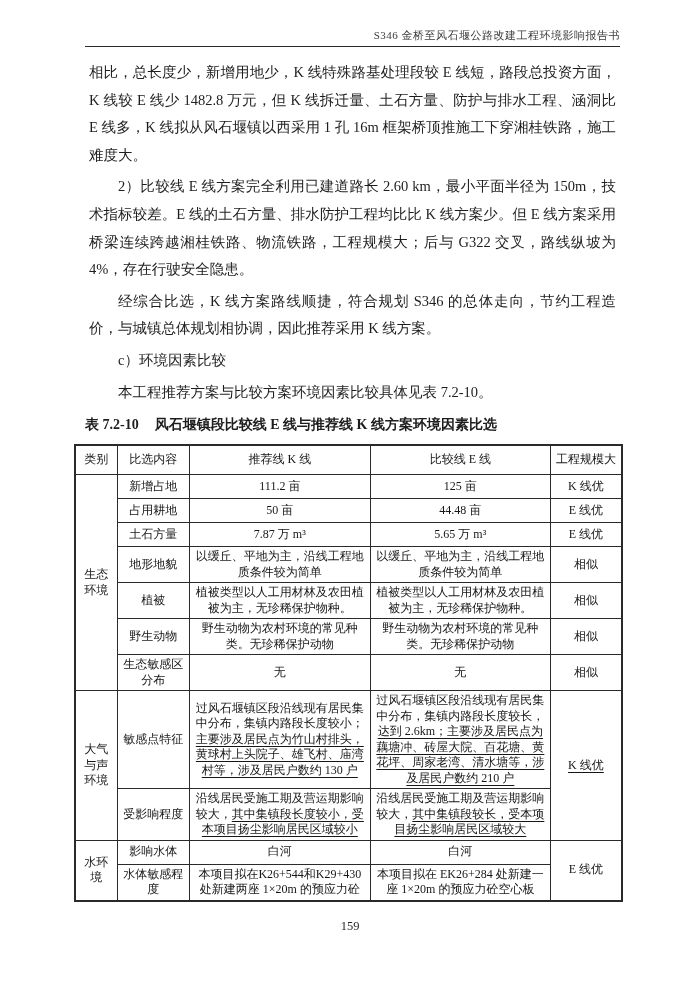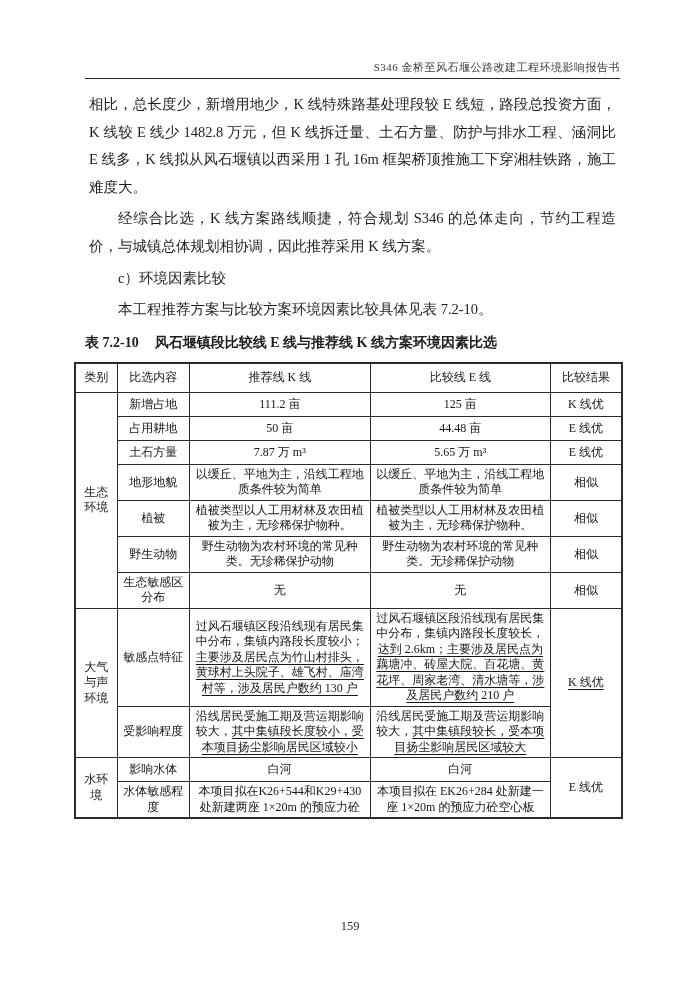--- a/index.html
+++ b/index.html
@@ -1,19 +1,19 @@
 <!DOCTYPE html>
 <html lang="zh"><head>
 <meta charset="utf-8">
 <style>
   html,body{margin:0;padding:0;background:#ffffff;}
   .page{
     width:700px;height:990px;box-sizing:border-box;position:relative;
     margin:0 auto;background:#ffffff;
-    padding:60px 80px 0 85px;
+    padding:28px 80px 0 85px;
     font-family:"Liberation Serif","DejaVu Serif",serif;
     color:#1d1d1d;
   }
   .header{
     text-align:right;font-size:11px;color:#3a3a3a;
     padding-bottom:4px;border-bottom:1.5px solid #2a2a2a;
     letter-spacing:0.5px;line-height:14px;
   }
   .content{margin-top:12px;}
   p.body-par{
@@ -50,20 +50,21 @@
 <body>
 
 <div class="page">
 
   <div class="header">
     <span>S346 金桥至风石堰公路改建工程环境影响报告书</span>
   </div>
 
   <div class="content">
     <p class="body-par">相比，总长度少，新增用地少，K 线特殊路基处理段较 E 线短，路段总投资方面，K 线较 E 线少 1482.8 万元，但 K 线拆迁量、土石方量、防护与排水工程、涵洞比 E 线多，K 线拟从风石堰镇以西采用 1 孔 16m 框架桥顶推施工下穿湘桂铁路，施工难度大。</p>
+    <p class="body-par indent">2）比较线 E 线方案完全利用已建道路长 2.60 km，最小平面半径为 150m，技术指标较差。E 线的土石方量、排水防护工程均比比 K 线方案少。但 E 线方案采用桥梁连续跨越湘桂铁路、物流铁路，工程规模大；后与 G322 交叉，路线纵坡为 4%，存在行驶安全隐患。</p>
     <p class="body-par indent">经综合比选，K 线方案路线顺捷，符合规划 S346 的总体走向，节约工程造价，与城镇总体规划相协调，因此推荐采用 K 线方案。</p>
     <p class="body-par indent">c）环境因素比较</p>
     <p class="body-par indent">本工程推荐方案与比较方案环境因素比较具体见表 7.2-10。</p>
 
     <div class="tbl-caption">
       <span class="caption-label">表 7.2-10</span><span>风石堰镇段比较线 E 线与推荐线 K 线方案环境因素比选</span>
     </div>
 
     <table class="cmp">
       <colgroup>
@@ -72,21 +73,21 @@
           <col style="width:33.1%">
           <col style="width:32.9%">
           <col style="width:13.1%">
       </colgroup>
       <tbody>
         <tr class="hdr">
           <td>类别</td>
           <td>比选内容</td>
           <td>推荐线 K 线</td>
           <td>比较线 E 线</td>
-          <td>比较结果</td>
+          <td>工程规模大</td>
         </tr>
 
         <tr class="single">
           <td rowspan="7">生态环境</td>
           <td>新增占地</td>
           <td>111.2 亩</td>
           <td>125 亩</td>
           <td>K 线优</td>
         </tr>
         <tr class="single">

